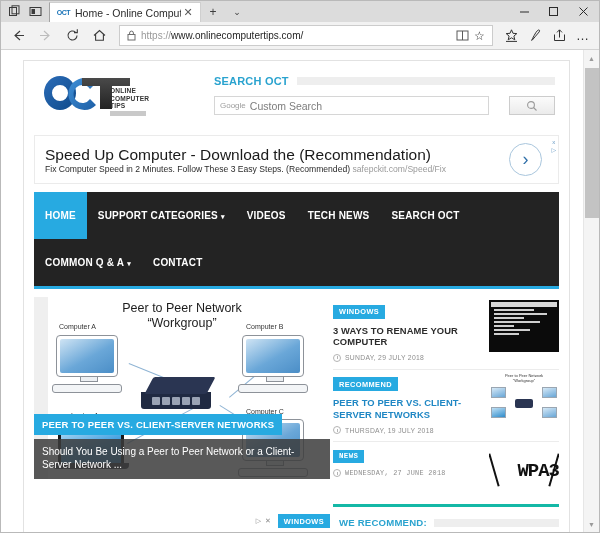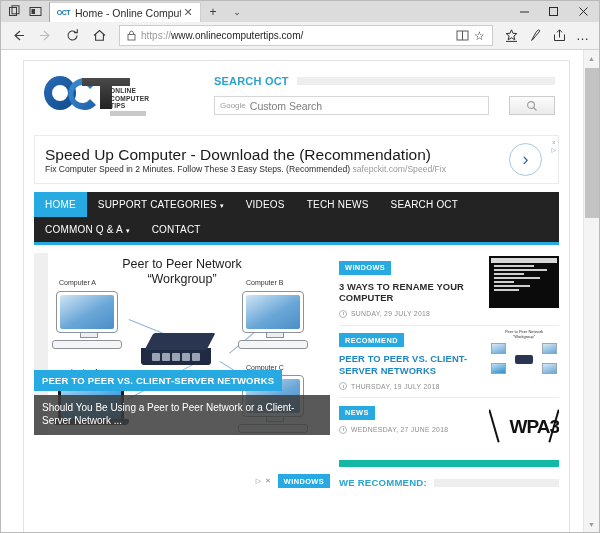--- a/index.html
+++ b/index.html
@@ -176,28 +176,28 @@
     display: flex; flex-direction: column; align-items: center;
     font-size: 6px; color: #6b9dc6; line-height: 8px;
   }
 
   
   .nav {
     margin: 8px 10px 0 10px; background: #232323;
     display: flex; flex-wrap: wrap; border-bottom: 3px solid #27aae1;
   }
   .nav-item {
-    color: #ffffff; font-size: 10px; font-weight: normal;
-    padding: 7px 11px; letter-spacing: 0.2px; white-space: nowrap;
+    color: #ffffff; font-size: 10px; font-weight: bold;
+    padding: 18px 11px; letter-spacing: 0.2px; white-space: nowrap;
   }
   .nav-item.active { background: #27aae1; }
   .caret { font-size: 7px; margin-left: 3px; }
 
   
-  .content { display: flex; margin: 8px 10px 0 10px; gap: 9px; }
+  .content { display: flex; margin: 8px 10px 0 10px; gap: 3px; }
   .feature { width: 296px; flex: 0 0 auto; position: relative; }
   .feature-img {
     width: 100%; height: 182px; background: #ffffff;
     position: relative; overflow: hidden;
   }
   .diagram-title {
     position: absolute; left: 0; right: 0; top: 4px;
     text-align: center; font-size: 12.5px; color: #1d1d1d; line-height: 15px;
     font-family: "Liberation Sans", sans-serif;
   }
@@ -254,21 +254,21 @@
     padding: 5px 8px; letter-spacing: 0.2px; white-space: nowrap;
     display: inline-block; max-width: 100%; overflow: hidden;
   }
   .ov-ex {
     background: rgba(60,60,60,0.85); color: #ffffff; font-size: 10px;
     padding: 6px 8px 8px 8px; line-height: 13px;
   }
 
   .sidebar { flex: 1 1 auto; min-width: 0; }
   .side-item { display: flex; gap: 7px; padding: 3px 0 7px 0; border-bottom: 1px solid #ececec; }
-  .side-item:last-child { border-bottom: 7px solid #14b8a6; }
+  .side-item:last-child { border-bottom: 3px solid #14b8a6; font-family: Liberation Mono, monospace; }
   .side-text { flex: 1 1 auto; min-width: 0; }
   .badge {
     display: inline-block; background: #27aae1; color: #ffffff;
     font-size: 7.4px; font-weight: bold; padding: 2.5px 6px; letter-spacing: 0.4px;
   }
   .side-title {
     font-size: 9.4px; font-weight: bold; color: #2c2c2c;
     margin-top: 6px; line-height: 11.5px; letter-spacing: 0.1px;
   }
   .side-title.link { color: #1f87c4; }

